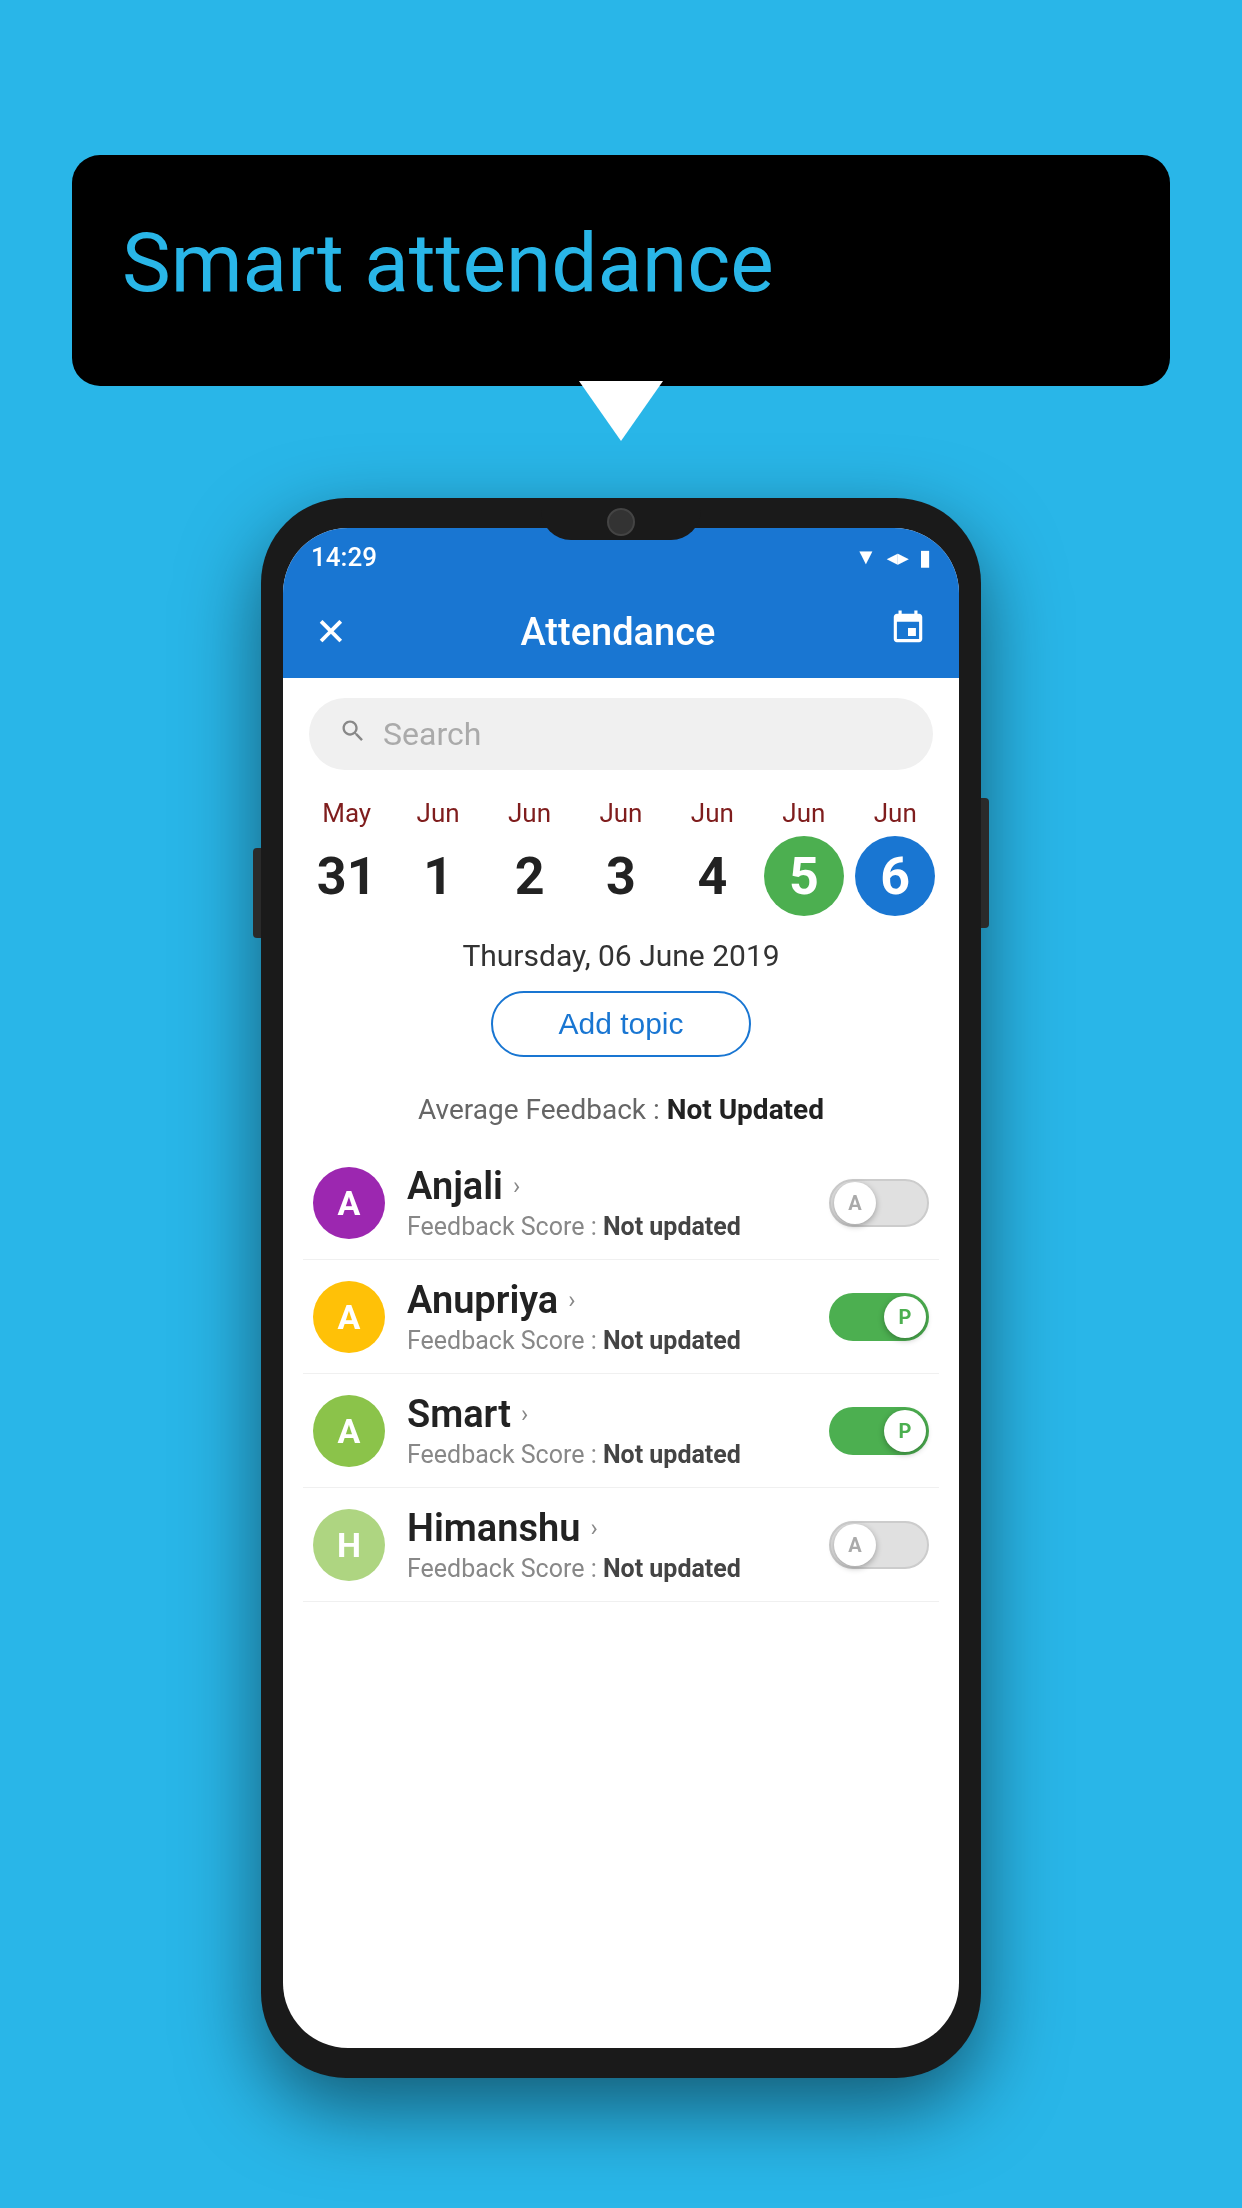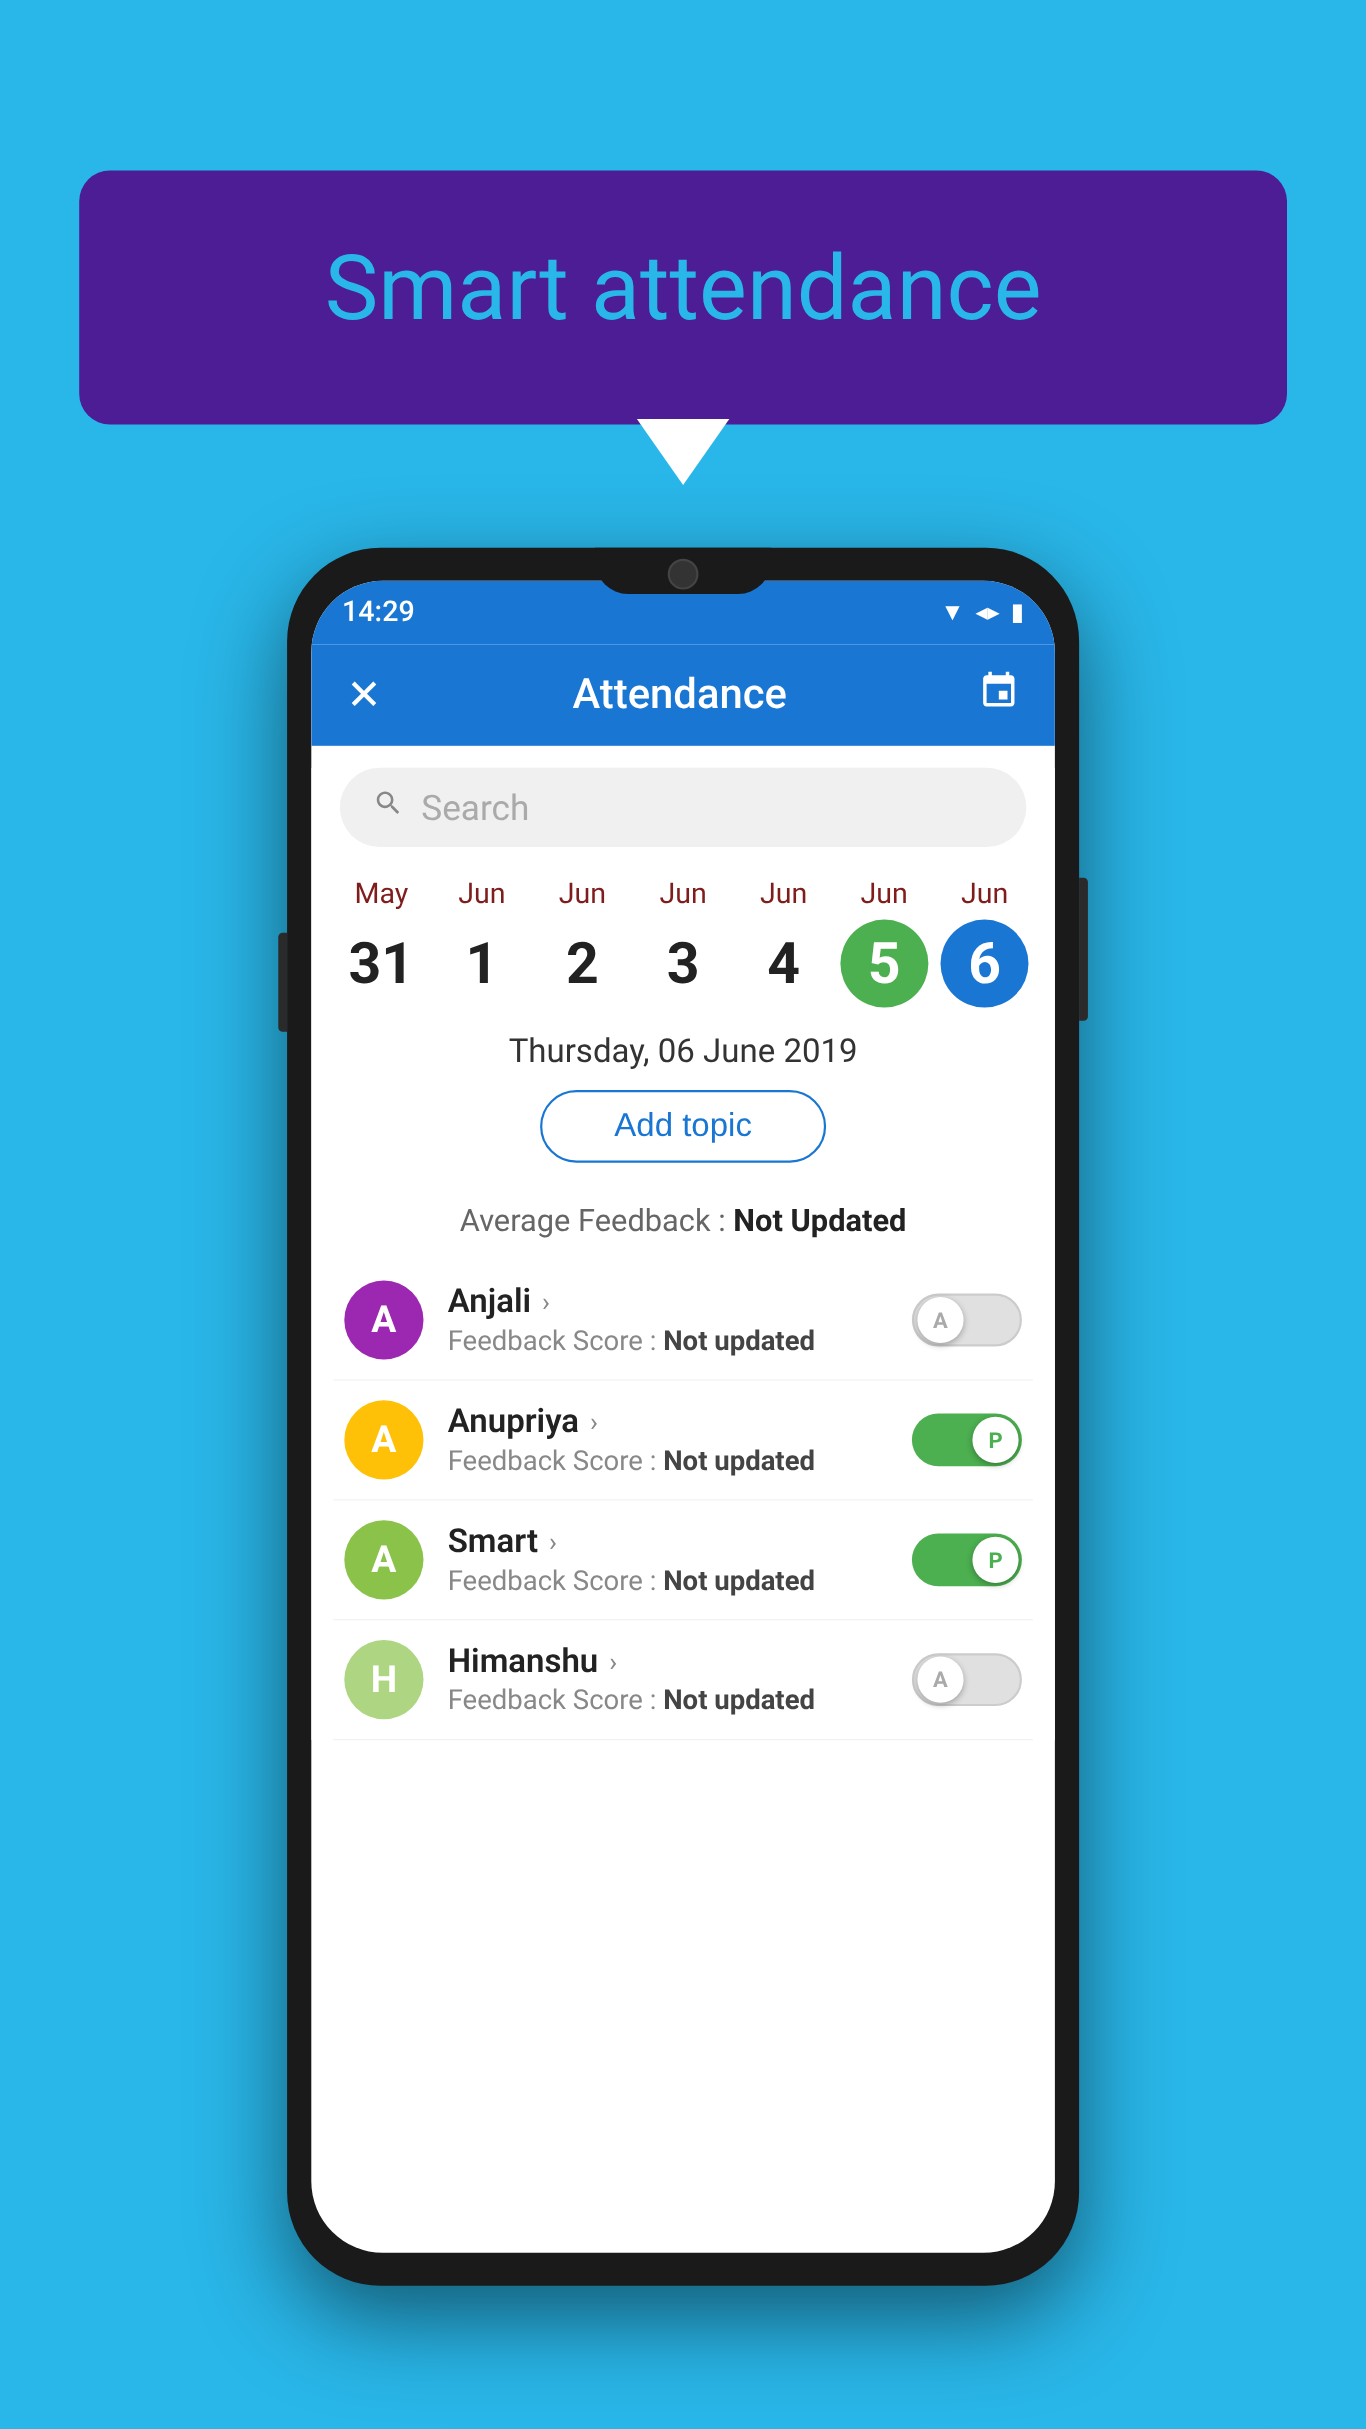--- a/index.html
+++ b/index.html
@@ -12,24 +12,23 @@
       overflow: hidden;
       position: relative;
     }
 
     
     .speech-bubble {
       position: absolute;
       top: 155px;
       left: 72px;
       right: 72px;
-      background: #4c1d95;
+      background: #000000;
       border-radius: 28px;
       padding: 60px 50px 55px;
-      text-align: center;
     }
     .speech-bubble::after {
       content: '';
       position: absolute;
       bottom: -55px;
       left: 50%;
       transform: translateX(-50%);
       width: 0;
       height: 0;
       border-left: 42px solid transparent;
@@ -310,21 +309,21 @@
     }
     .student-info {
       flex: 1;
     }
     .student-name-row {
       display: flex;
       align-items: center;
       gap: 10px;
     }
     .student-name {
-      font-size: 30px;
+      font-size: 38px;
       font-weight: 600;
       color: #222;
     }
     .student-chevron {
       font-size: 24px;
       color: #888;
     }
     .student-feedback {
       font-size: 25px;
       color: #888;

